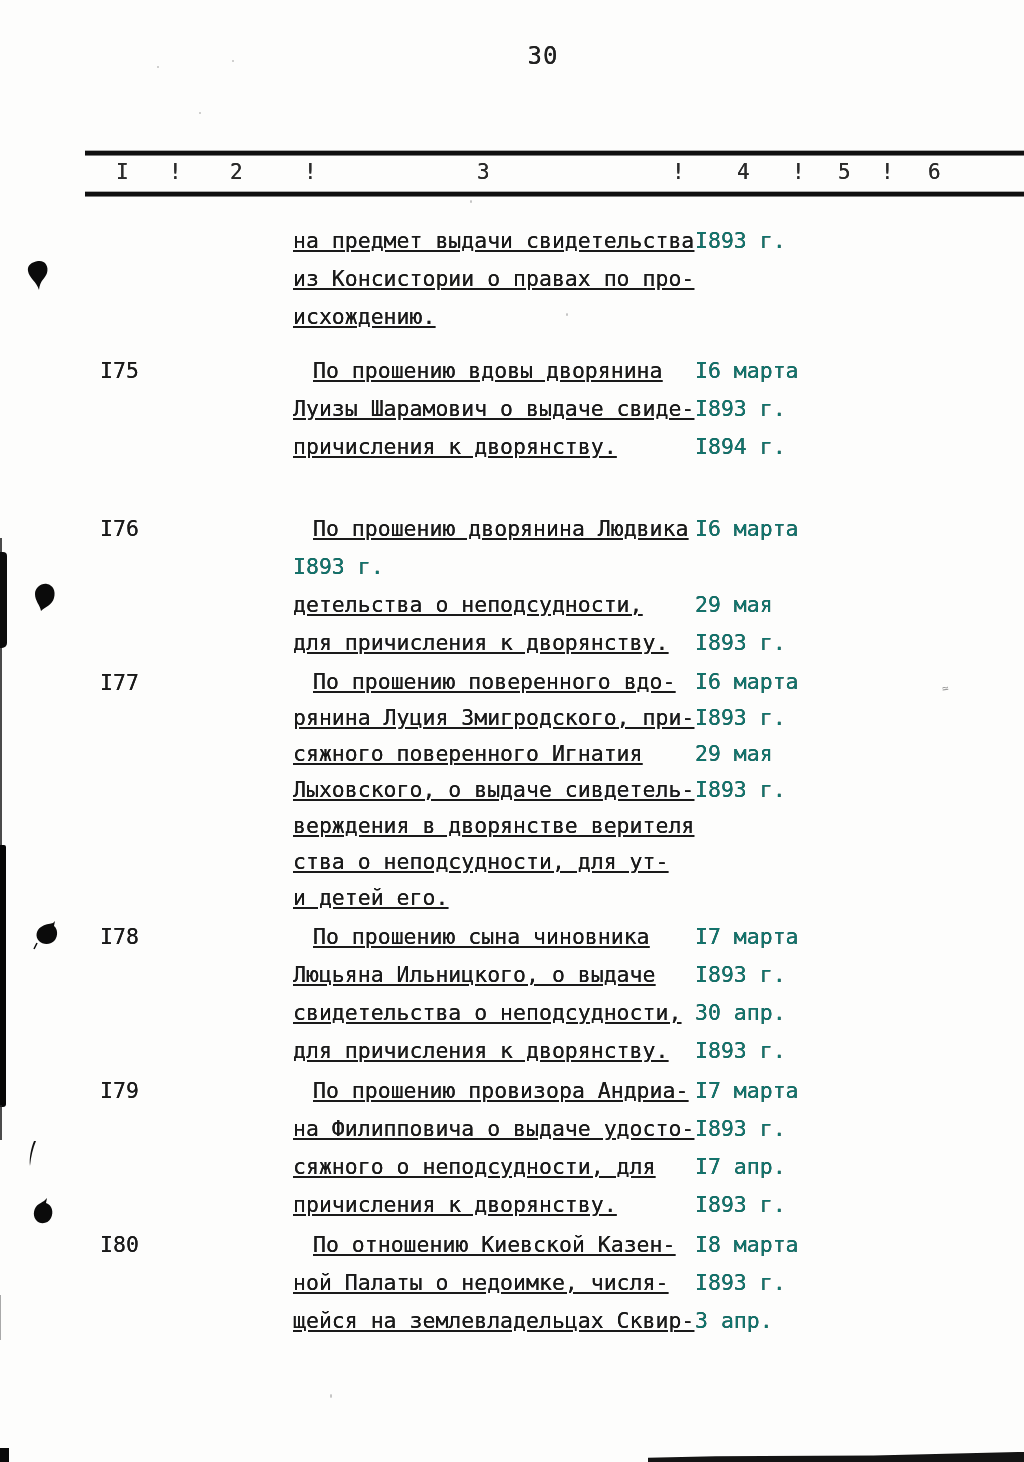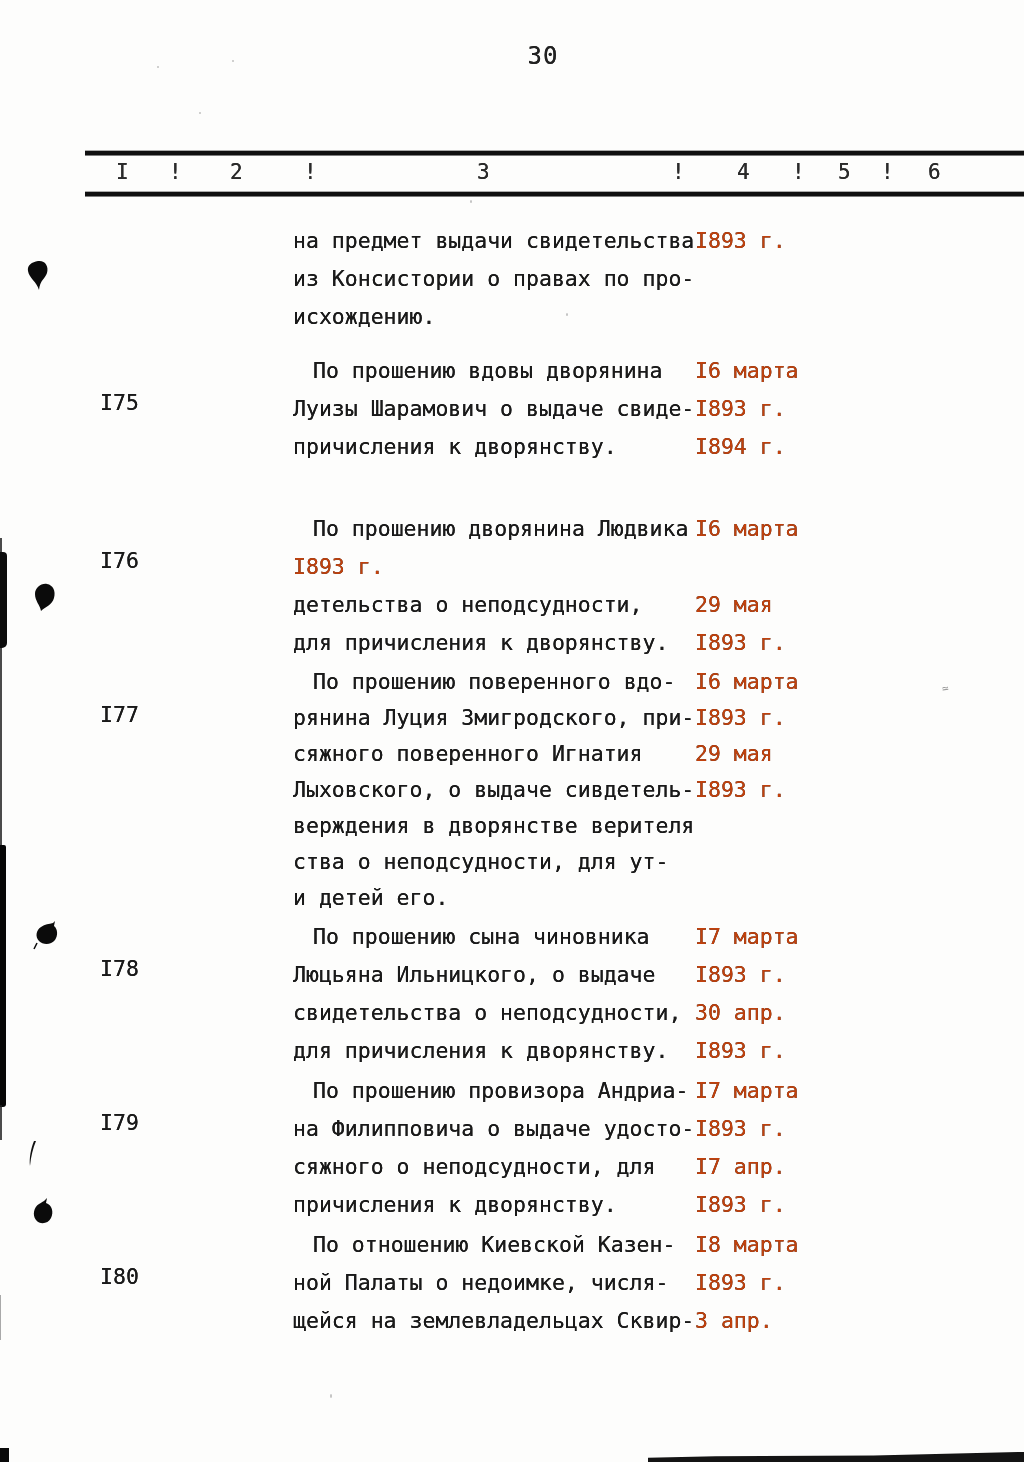--- a/index.html
+++ b/index.html
@@ -19,32 +19,33 @@
   
   .rule{position:absolute;left:85px;right:0;background:#101010;box-shadow:0 1px 0 rgba(20,20,20,.55),0 -1px 0 rgba(20,20,20,.35);}
   .rule-top{top:151px;height:4px;}
   .rule-bottom{top:192px;height:4px;}
   
   .hcell{position:absolute;top:160px;font-size:21px;color:#2a2a2a;text-shadow:0 0 0.5px #2a2a2a;}
   
   .entry{position:absolute;left:0;width:1024px;}
   .entry-no{
     position:absolute;left:100px;top:0;font-size:21.5px;line-height:38px;
-    color:#1a1a1a;text-shadow:0 0 0.6px #1a1a1a;white-space:pre;margin-top:32px;
+    color:#1a1a1a;text-shadow:0 0 0.6px #1a1a1a;white-space:pre;
   }
   .lines{position:absolute;left:293px;top:0;}
   .line{display:flex;height:38px;line-height:38px;}
   .entry.tight .line{height:36px;line-height:36px;}
   .desc{
     width:402px;font-size:21.5px;white-space:pre;color:#1a1a1a;
     text-shadow:0 0 0.6px #1a1a1a;
+    text-decoration:underline;
   }
   .line.first .desc{text-indent:20px;}
   .date{
-    font-size:21.5px;white-space:pre;color:#c2410c;
+    font-size:21.5px;white-space:pre;color:#0f766e;
     text-shadow:0 0 0.6px #1a1a1a;
   }
   
   .edge-thin-a{position:absolute;left:0;top:538px;width:2px;height:315px;background:#2c2c2c;opacity:.85;}
   .edge-blob{position:absolute;left:0;top:552px;width:7px;height:96px;background:#0c0c0c;border-radius:0 4px 5px 0;}
   .edge-thick{position:absolute;left:0;top:845px;width:6px;height:262px;background:#060606;border-radius:0 2px 3px 0;}
   .edge-thin-b{position:absolute;left:0;top:1105px;width:2px;height:35px;background:#1f1f1f;opacity:.8;}
   .edge-thin-c{position:absolute;left:0;top:1295px;width:1px;height:45px;background:#555;opacity:.5;}
   .blob{position:absolute;}
   .bottom-wedge{

